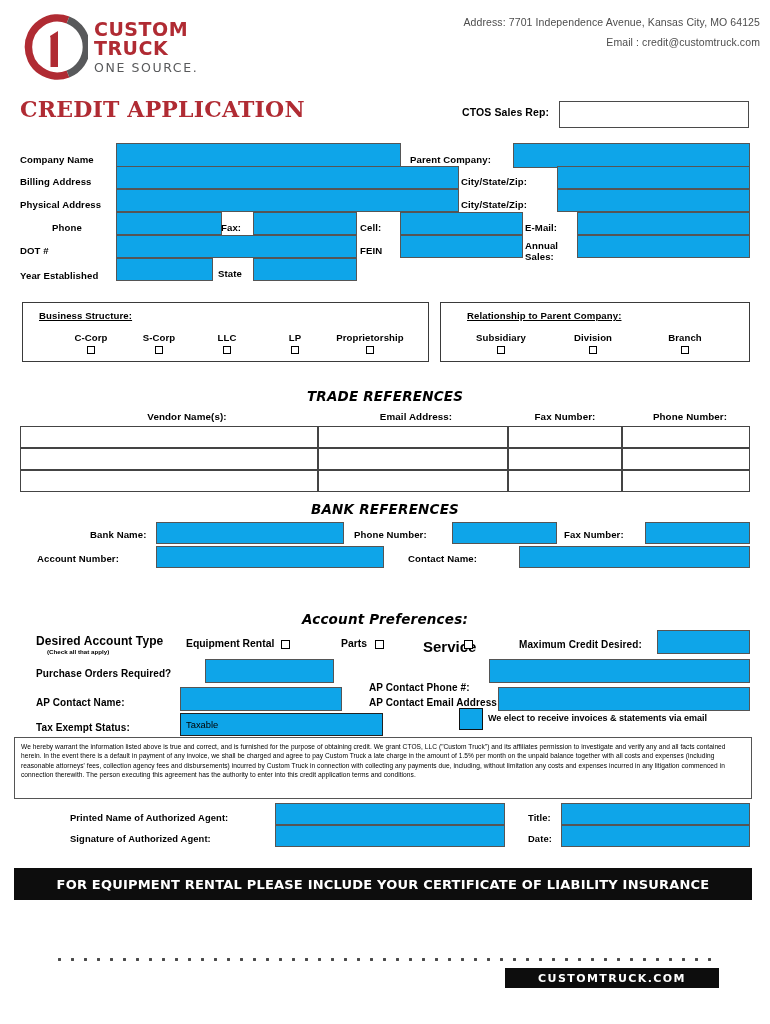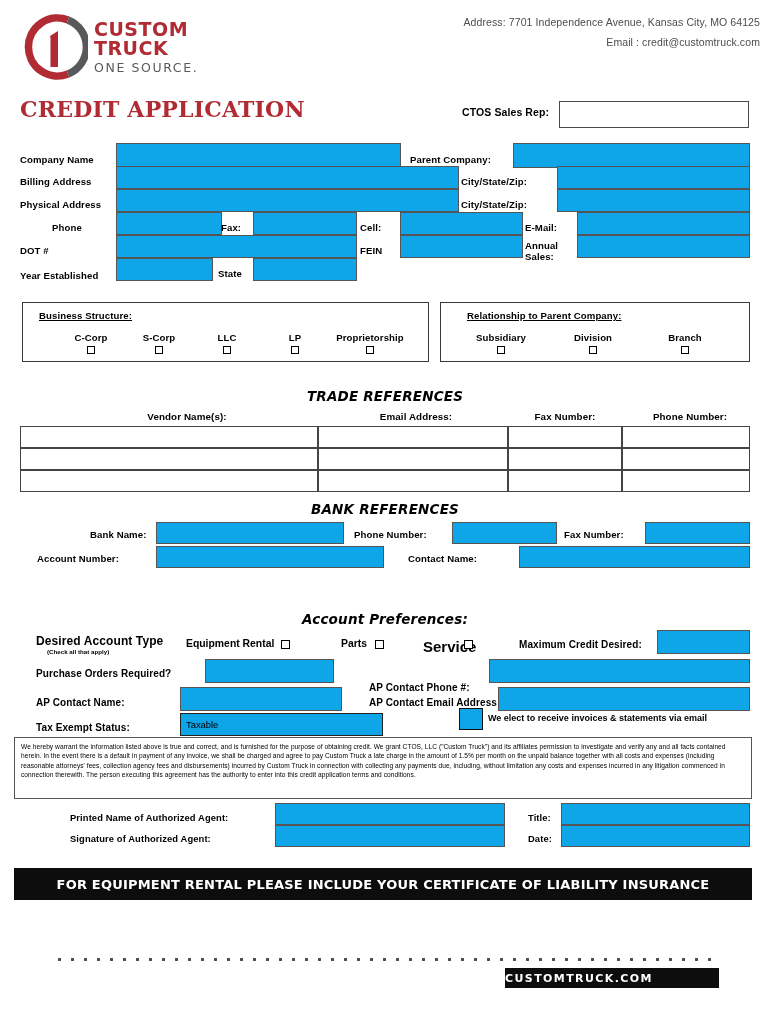--- a/index.html
+++ b/index.html
@@ -244,21 +244,21 @@
     letter-spacing: 0.2px;
     color: #1a1a1a;
   }
   .footer-web {
     position: absolute;
     left: 505px; top: 968px;
     width: 214px; height: 20px;
     background: #0d0d0d;
     display: flex;
     align-items: center;
-    justify-content: flex-start;
+    justify-content: center;
   }
   .footer-web-text {
     font-family: "DejaVu Sans", sans-serif;
     font-weight: bold;
     font-size: 11px;
     letter-spacing: 1.4px;
     color: #ffffff;
   }
 </style>
 </head>

